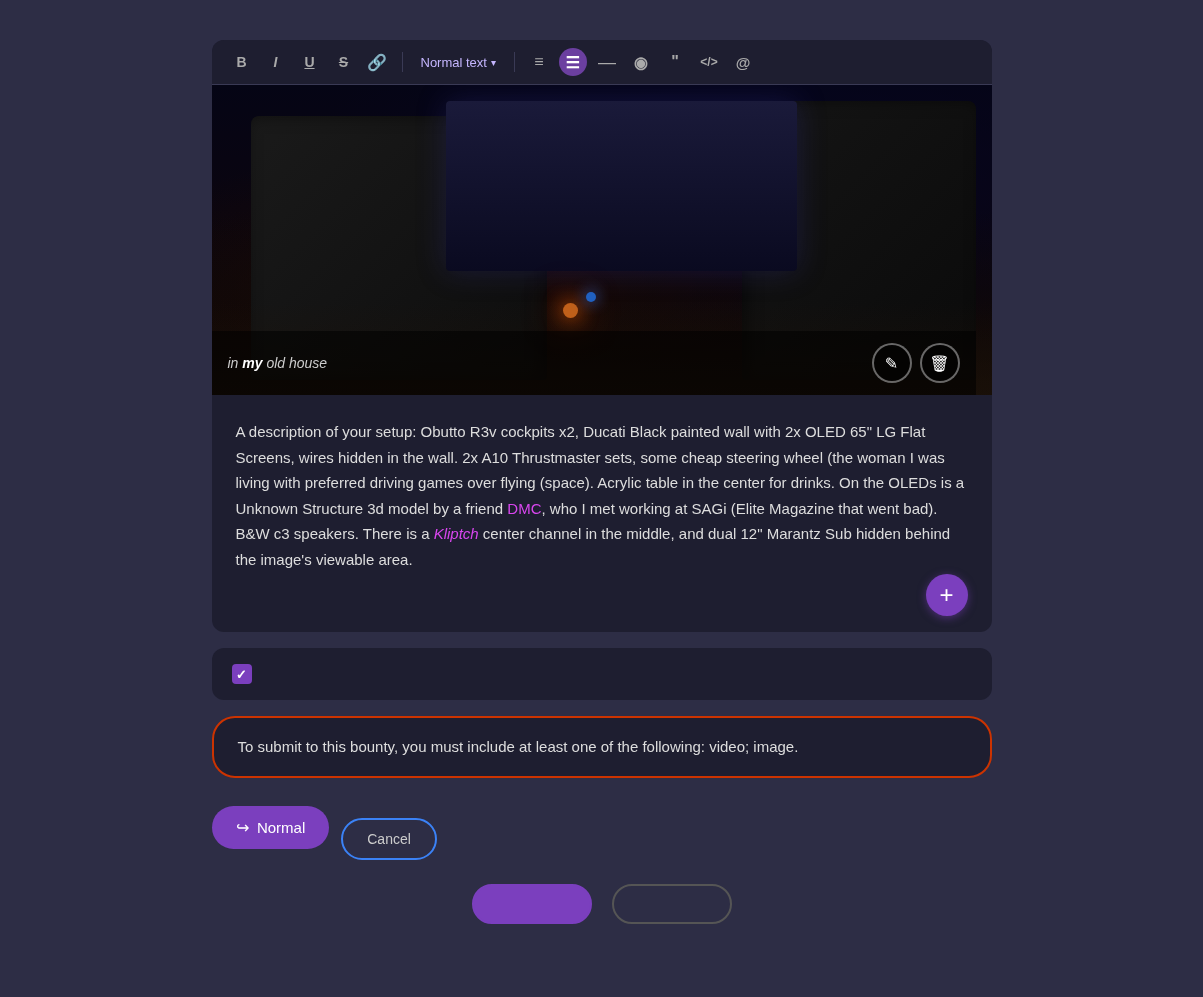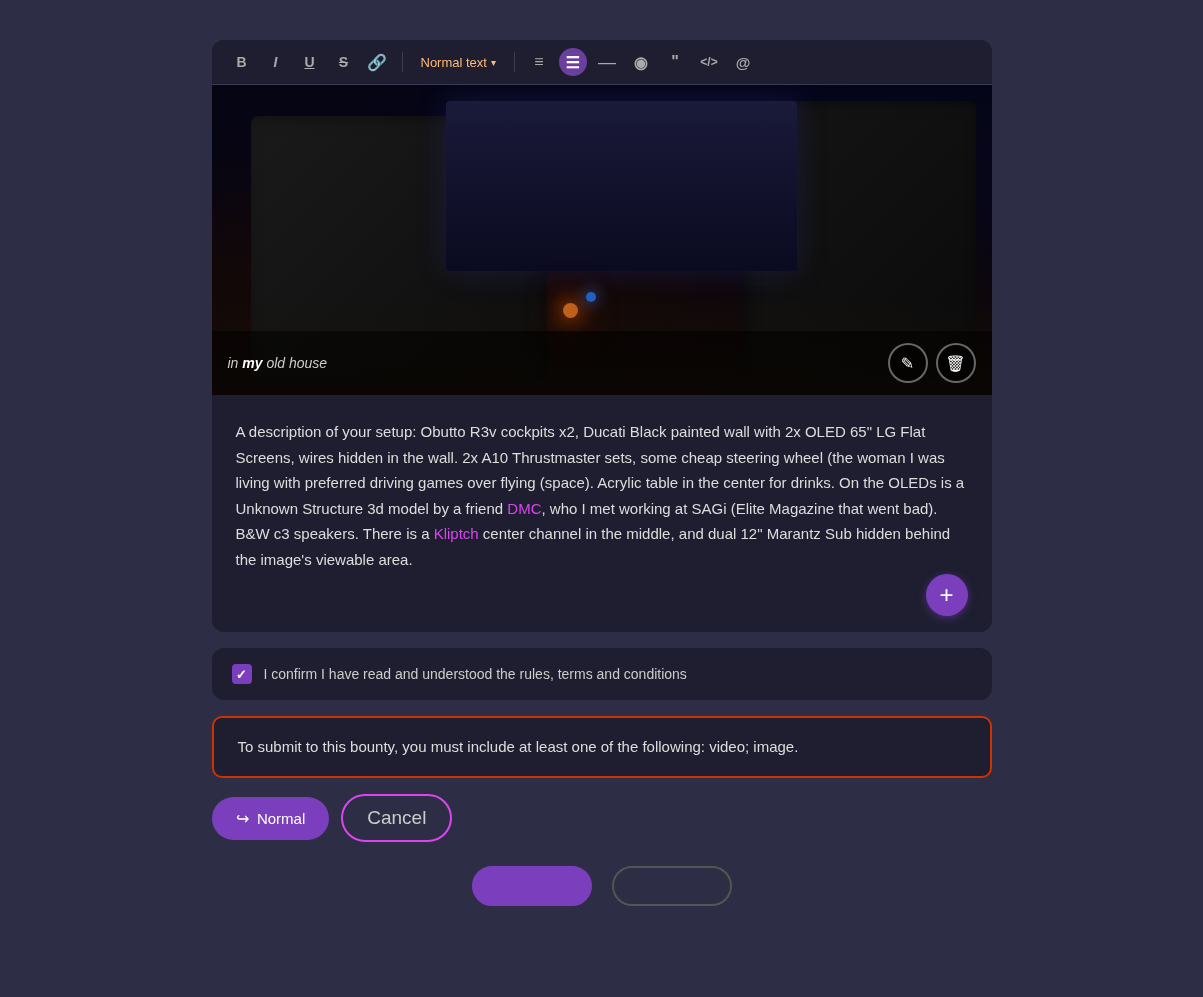--- a/index.html
+++ b/index.html
@@ -62,21 +62,21 @@
     .toolbar-divider {
       width: 1px;
       height: 20px;
       background: #3a3a55;
       margin: 0 4px;
     }
 
     .toolbar-dropdown {
       background: none;
       border: none;
-      color: #fdba74;
+      color: #c4b5fd;
       cursor: pointer;
       display: flex;
       align-items: center;
       gap: 4px;
       font-size: 13px;
       padding: 4px 8px;
       border-radius: 4px;
     }
     .toolbar-dropdown .chevron { font-size: 10px; }
 
@@ -164,21 +164,21 @@
       height: 10px;
       background: #2060c0;
       border-radius: 50%;
       box-shadow: 0 0 15px #4080ff;
     }
 
     .image-caption-bar {
       position: absolute;
       bottom: 0;
       left: 0;
-      right: 0;
+      right: 16px;
       background: rgba(0,0,0,0.55);
       padding: 12px 16px;
       display: flex;
       align-items: center;
       justify-content: space-between;
     }
 
     .image-caption-text {
       color: #ccc;
       font-size: 14px;
@@ -217,20 +217,21 @@
       position: relative;
     }
 
     .text-content a {
       color: #d946ef;
       text-decoration: none;
     }
 
     .text-underline {
       text-decoration: underline;
+      font-style: italic;
     }
 
     .add-button {
       position: absolute;
       bottom: 16px;
       right: 24px;
       width: 42px;
       height: 42px;
       border-radius: 50%;
       background: #7b3fbe;
@@ -275,21 +276,21 @@
 
     .checkbox-label {
       color: #ccc;
       font-size: 14px;
     }
 
     
     .error-box {
       background-color: #1e1e30;
       border: 2px solid #cc3300;
-      border-radius: 10px;
+      border-radius: 23px;
       padding: 20px 24px;
     }
 
     .error-text {
       color: #ddd;
       font-size: 15px;
     }
 
     
     .action-buttons {
@@ -306,26 +307,27 @@
       border-radius: 24px;
       font-size: 15px;
       cursor: pointer;
       display: flex;
       align-items: center;
       gap: 8px;
     }
 
     .btn-cancel {
       background: transparent;
-      border: 2px solid #d946ef;
+      border: 2px solid #3b82f6;
       color: #ccc;
       padding: 11px 24px;
       border-radius: 24px;
-      font-size: 19px;
-      cursor: pointer;
+      font-size: 14px;
+      cursor: pointer;
+      margin-top: 24px;
     }
 
     .enter-icon {
       font-size: 16px;
       transform: scaleX(-1);
       display: inline-block;
     }
 
     
     .bottom-bar {
@@ -402,21 +404,20 @@
         <button class="add-button">
           <span>+</span>
         </button>
       </div>
 
     </div>
   </div>
 
   <div class="checkbox-row">
     <div class="checkbox-custom"></div>
-    <label class="checkbox-label">I confirm I have read and understood the rules, terms and conditions</label>
   </div>
 
   <div class="error-box">
     <span class="error-text">To submit to this bounty, you must include at least one of the following: video; image.</span>
   </div>
 
   <div class="action-buttons">
     <button class="btn-enter">
       <span class="enter-icon">↩</span>
       <span>Normal</span>

